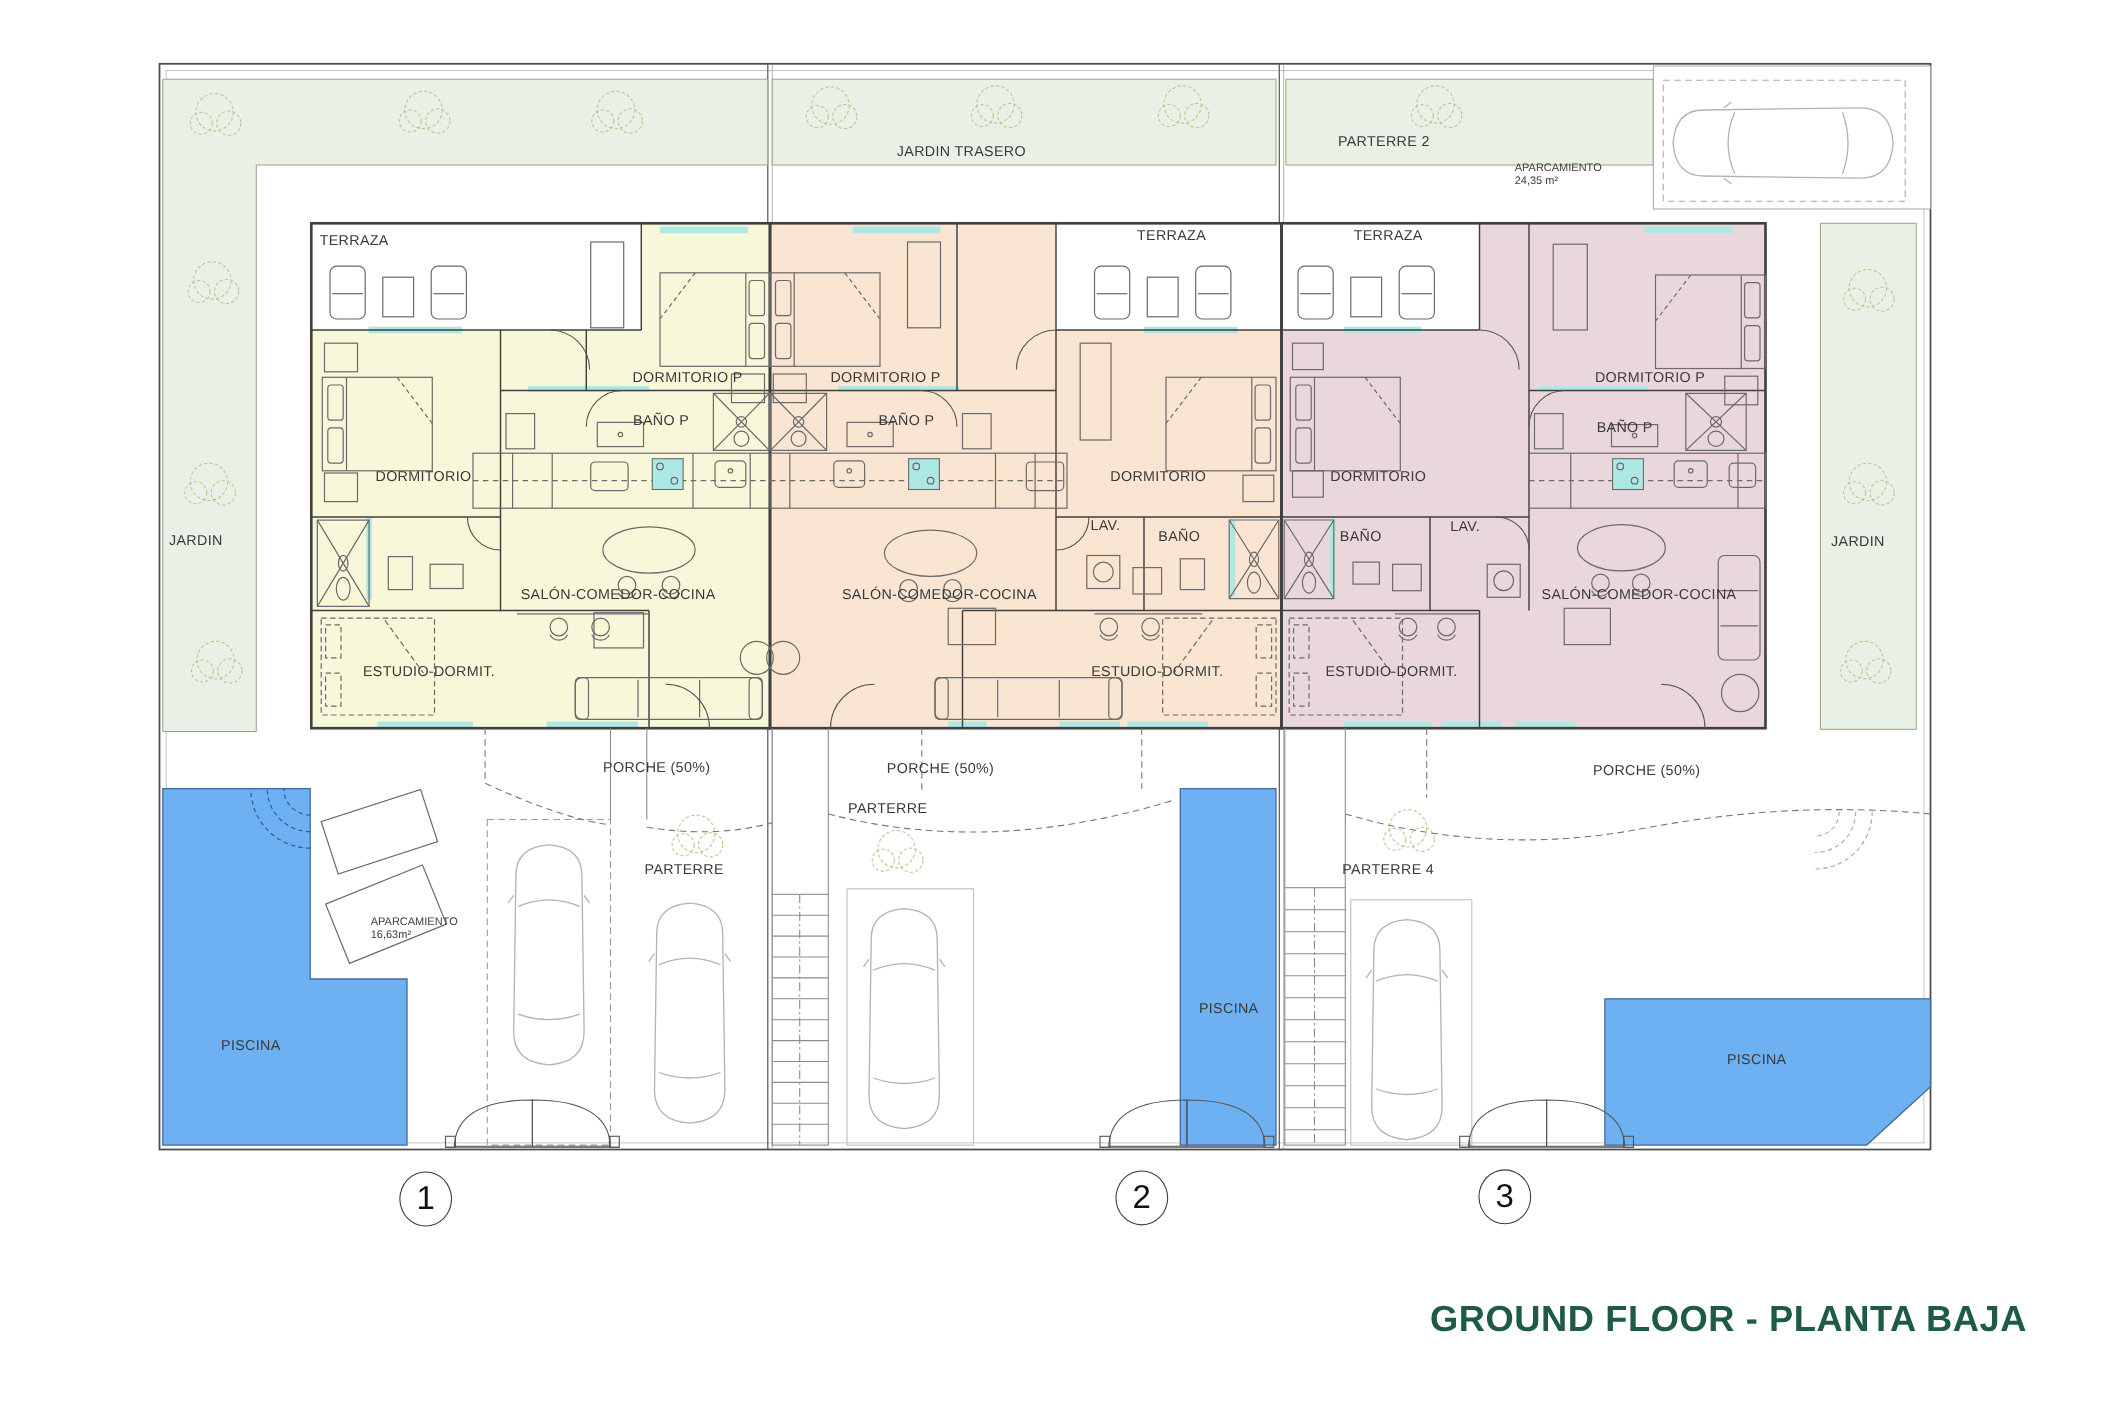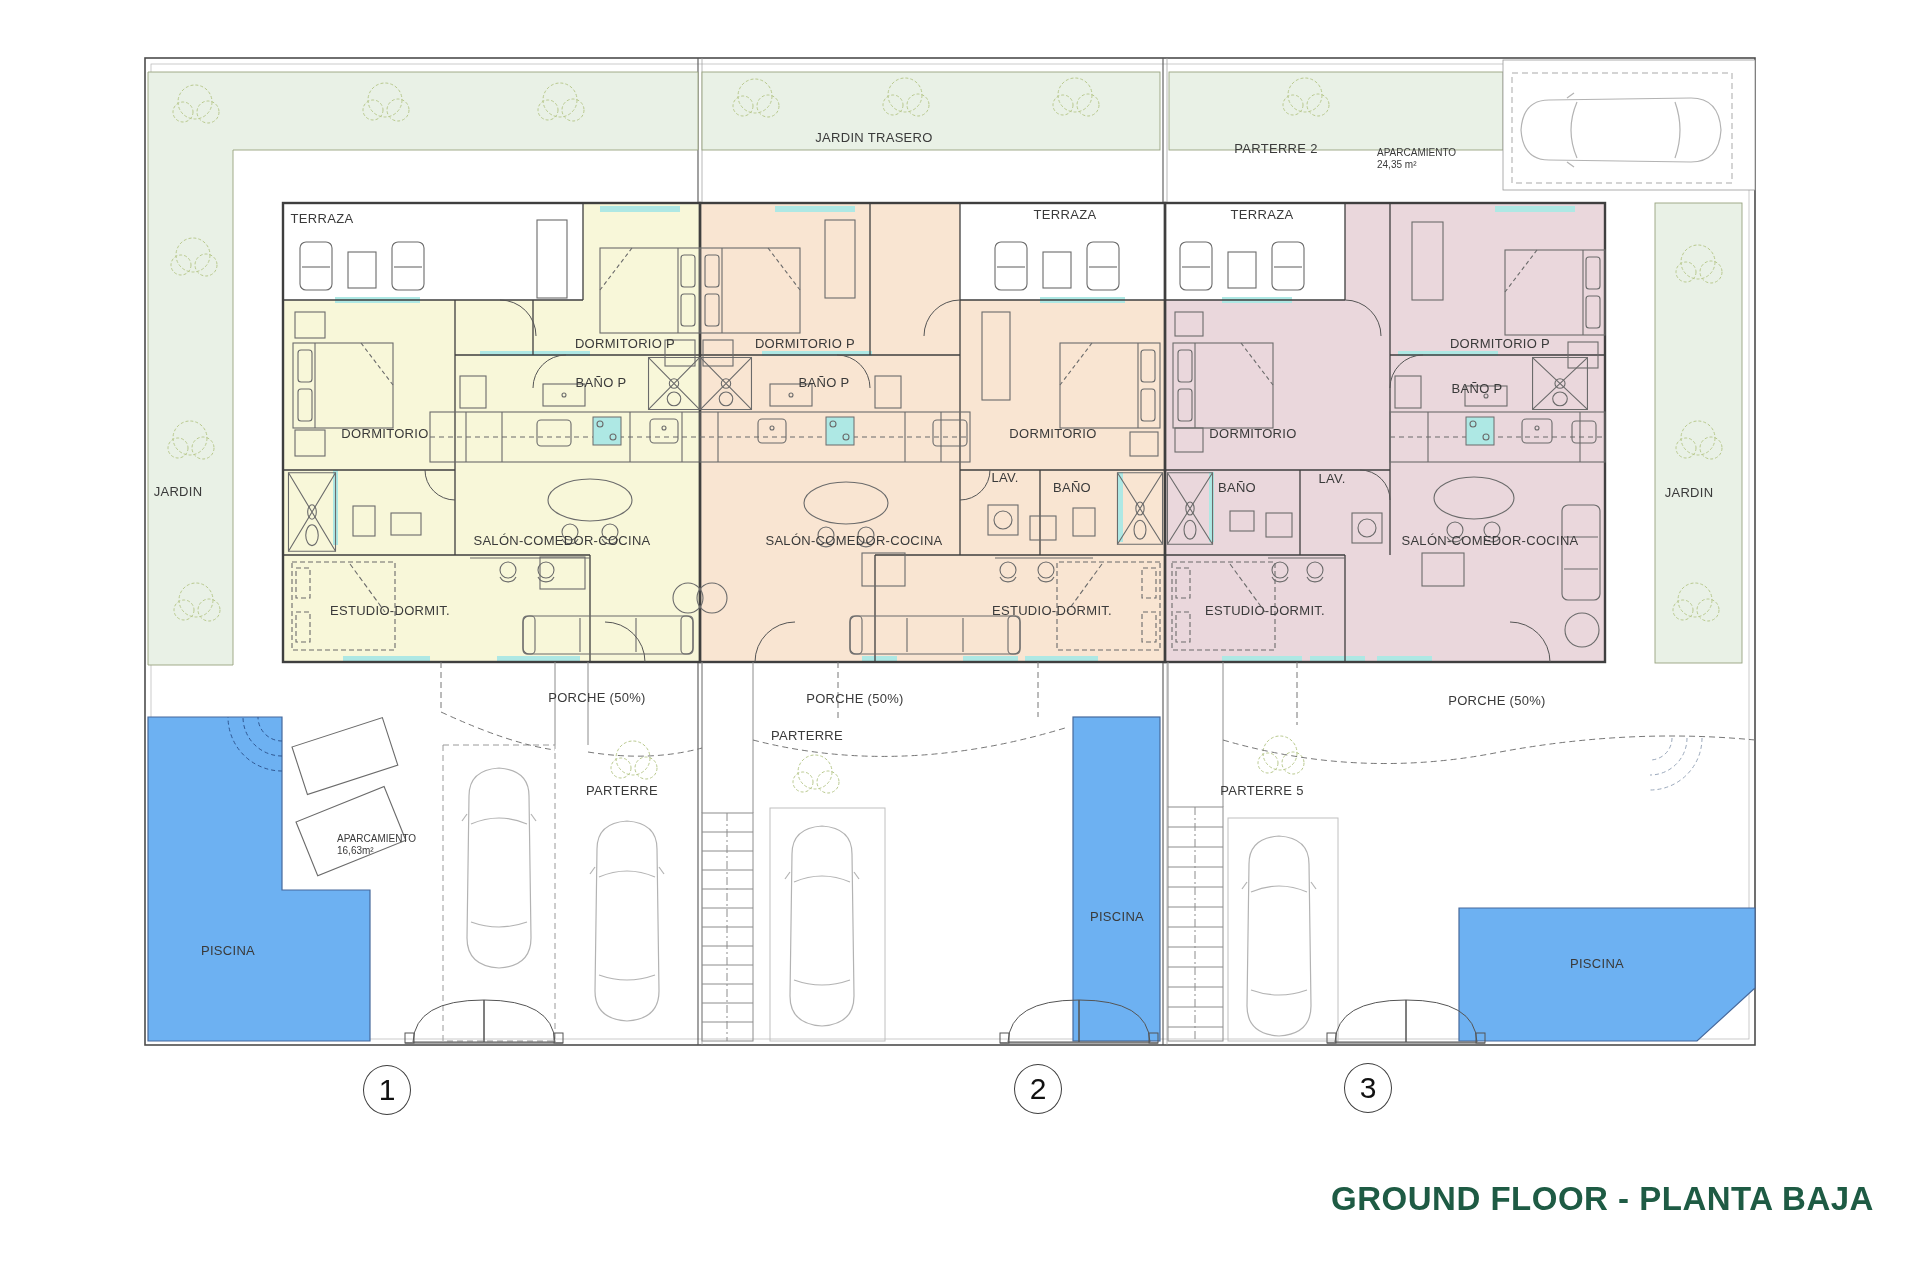--- a/index.html
+++ b/index.html
@@ -15,21 +15,21 @@
   .dash{stroke:#777;fill:none;stroke-width:1px;stroke-dasharray:6 4;}
   .door{stroke:#555;fill:none;stroke-width:1px;}
   
   .lbl{position:absolute;font-size:13px;color:#3a3a3a;letter-spacing:.3px;
        white-space:nowrap;transform:translate(-50%,-50%);}
   .sm{font-size:13px;}
   .blk{position:absolute;font-size:10px;line-height:12px;color:#3a3a3a;white-space:nowrap;margin-top:33px;}
   .ucircle{position:absolute;width:46px;height:48px;border:1.4px solid #3d3d3d;border-radius:50%;
        display:flex;align-items:center;justify-content:center;font-size:30px;color:#111;
        transform:translate(-50%,-50%);background:#fff;}
-  .title{position:absolute;left:1300px;top:1180px;width:605px;text-align:center;
+  .title{position:absolute;left:1300px;top:1180px;width:605px;text-align:left;
        font-weight:bold;font-size:33px;color:#1e5b44;letter-spacing:.5px;}
 </style>
 </head>
 <body>
 
 <div id="stage">
 
 <svg width="1920" height="1280" viewBox="0 0 1920 1280">
   <defs>
     <symbol id="tree" overflow="visible">
@@ -403,21 +403,21 @@
     <path d="M1223,740 Q1360,780 1500,752 Q1630,728 1755,740"></path>
   </g>
   <g>
     <use href="#gate" x="405" y="996"></use>
     <use href="#gate" x="1000" y="996"></use>
     <use href="#gate" x="1327" y="996"></use>
   </g>
 </svg>
 
 <div class="lbl sm" style="left:874px;top:137px;">JARDIN TRASERO</div>
-<div class="lbl sm" style="left:1258px;top:148px;margin-left:18px;">PARTERRE 2</div>
+<div class="lbl sm" style="left:1258px;top:128px;">PARTERRE 2</div>
 <div class="blk" style="left:1377px;top:114px;">
   <div>APARCAMIENTO</div>
   <div>24,35 m²</div>
 </div>
 <div class="lbl sm" style="left:178px;top:491px;">JARDIN</div>
 <div class="lbl sm" style="left:1689px;top:492px;">JARDIN</div>
 
 <div class="lbl" style="left:322px;top:218px;">TERRAZA</div>
 <div class="lbl" style="left:625px;top:343px;">DORMITORIO P</div>
 <div class="lbl" style="left:601px;top:382px;">BAÑO P</div>
@@ -446,21 +446,21 @@
 
 <div class="lbl" style="left:1262px;top:214px;">TERRAZA</div>
 <div class="lbl" style="left:1500px;top:343px;">DORMITORIO P</div>
 <div class="lbl" style="left:1477px;top:388px;">BAÑO P</div>
 <div class="lbl" style="left:1253px;top:433px;">DORMITORIO</div>
 <div class="lbl sm" style="left:1237px;top:487px;">BAÑO</div>
 <div class="lbl sm" style="left:1332px;top:478px;">LAV.</div>
 <div class="lbl" style="left:1490px;top:540px;">SALÓN-COMEDOR-COCINA</div>
 <div class="lbl" style="left:1265px;top:610px;">ESTUDIO-DORMIT.</div>
 <div class="lbl sm" style="left:1497px;top:700px;">PORCHE (50%)</div>
-<div class="lbl sm" style="left:1262px;top:790px;">PARTERRE 5</div>
+<div class="lbl sm" style="left:1262px;top:790px;">PARTERRE 4</div>
 <div class="lbl sm" style="left:1597px;top:963px;">PISCINA</div>
 
 <div class="ucircle" style="left:387px;top:1090px;">
       <span>1</span>
     </div>
 <div class="ucircle" style="left:1038px;top:1089px;">
       <span>2</span>
     </div>
 <div class="ucircle" style="left:1368px;top:1088px;">
       <span>3</span>

